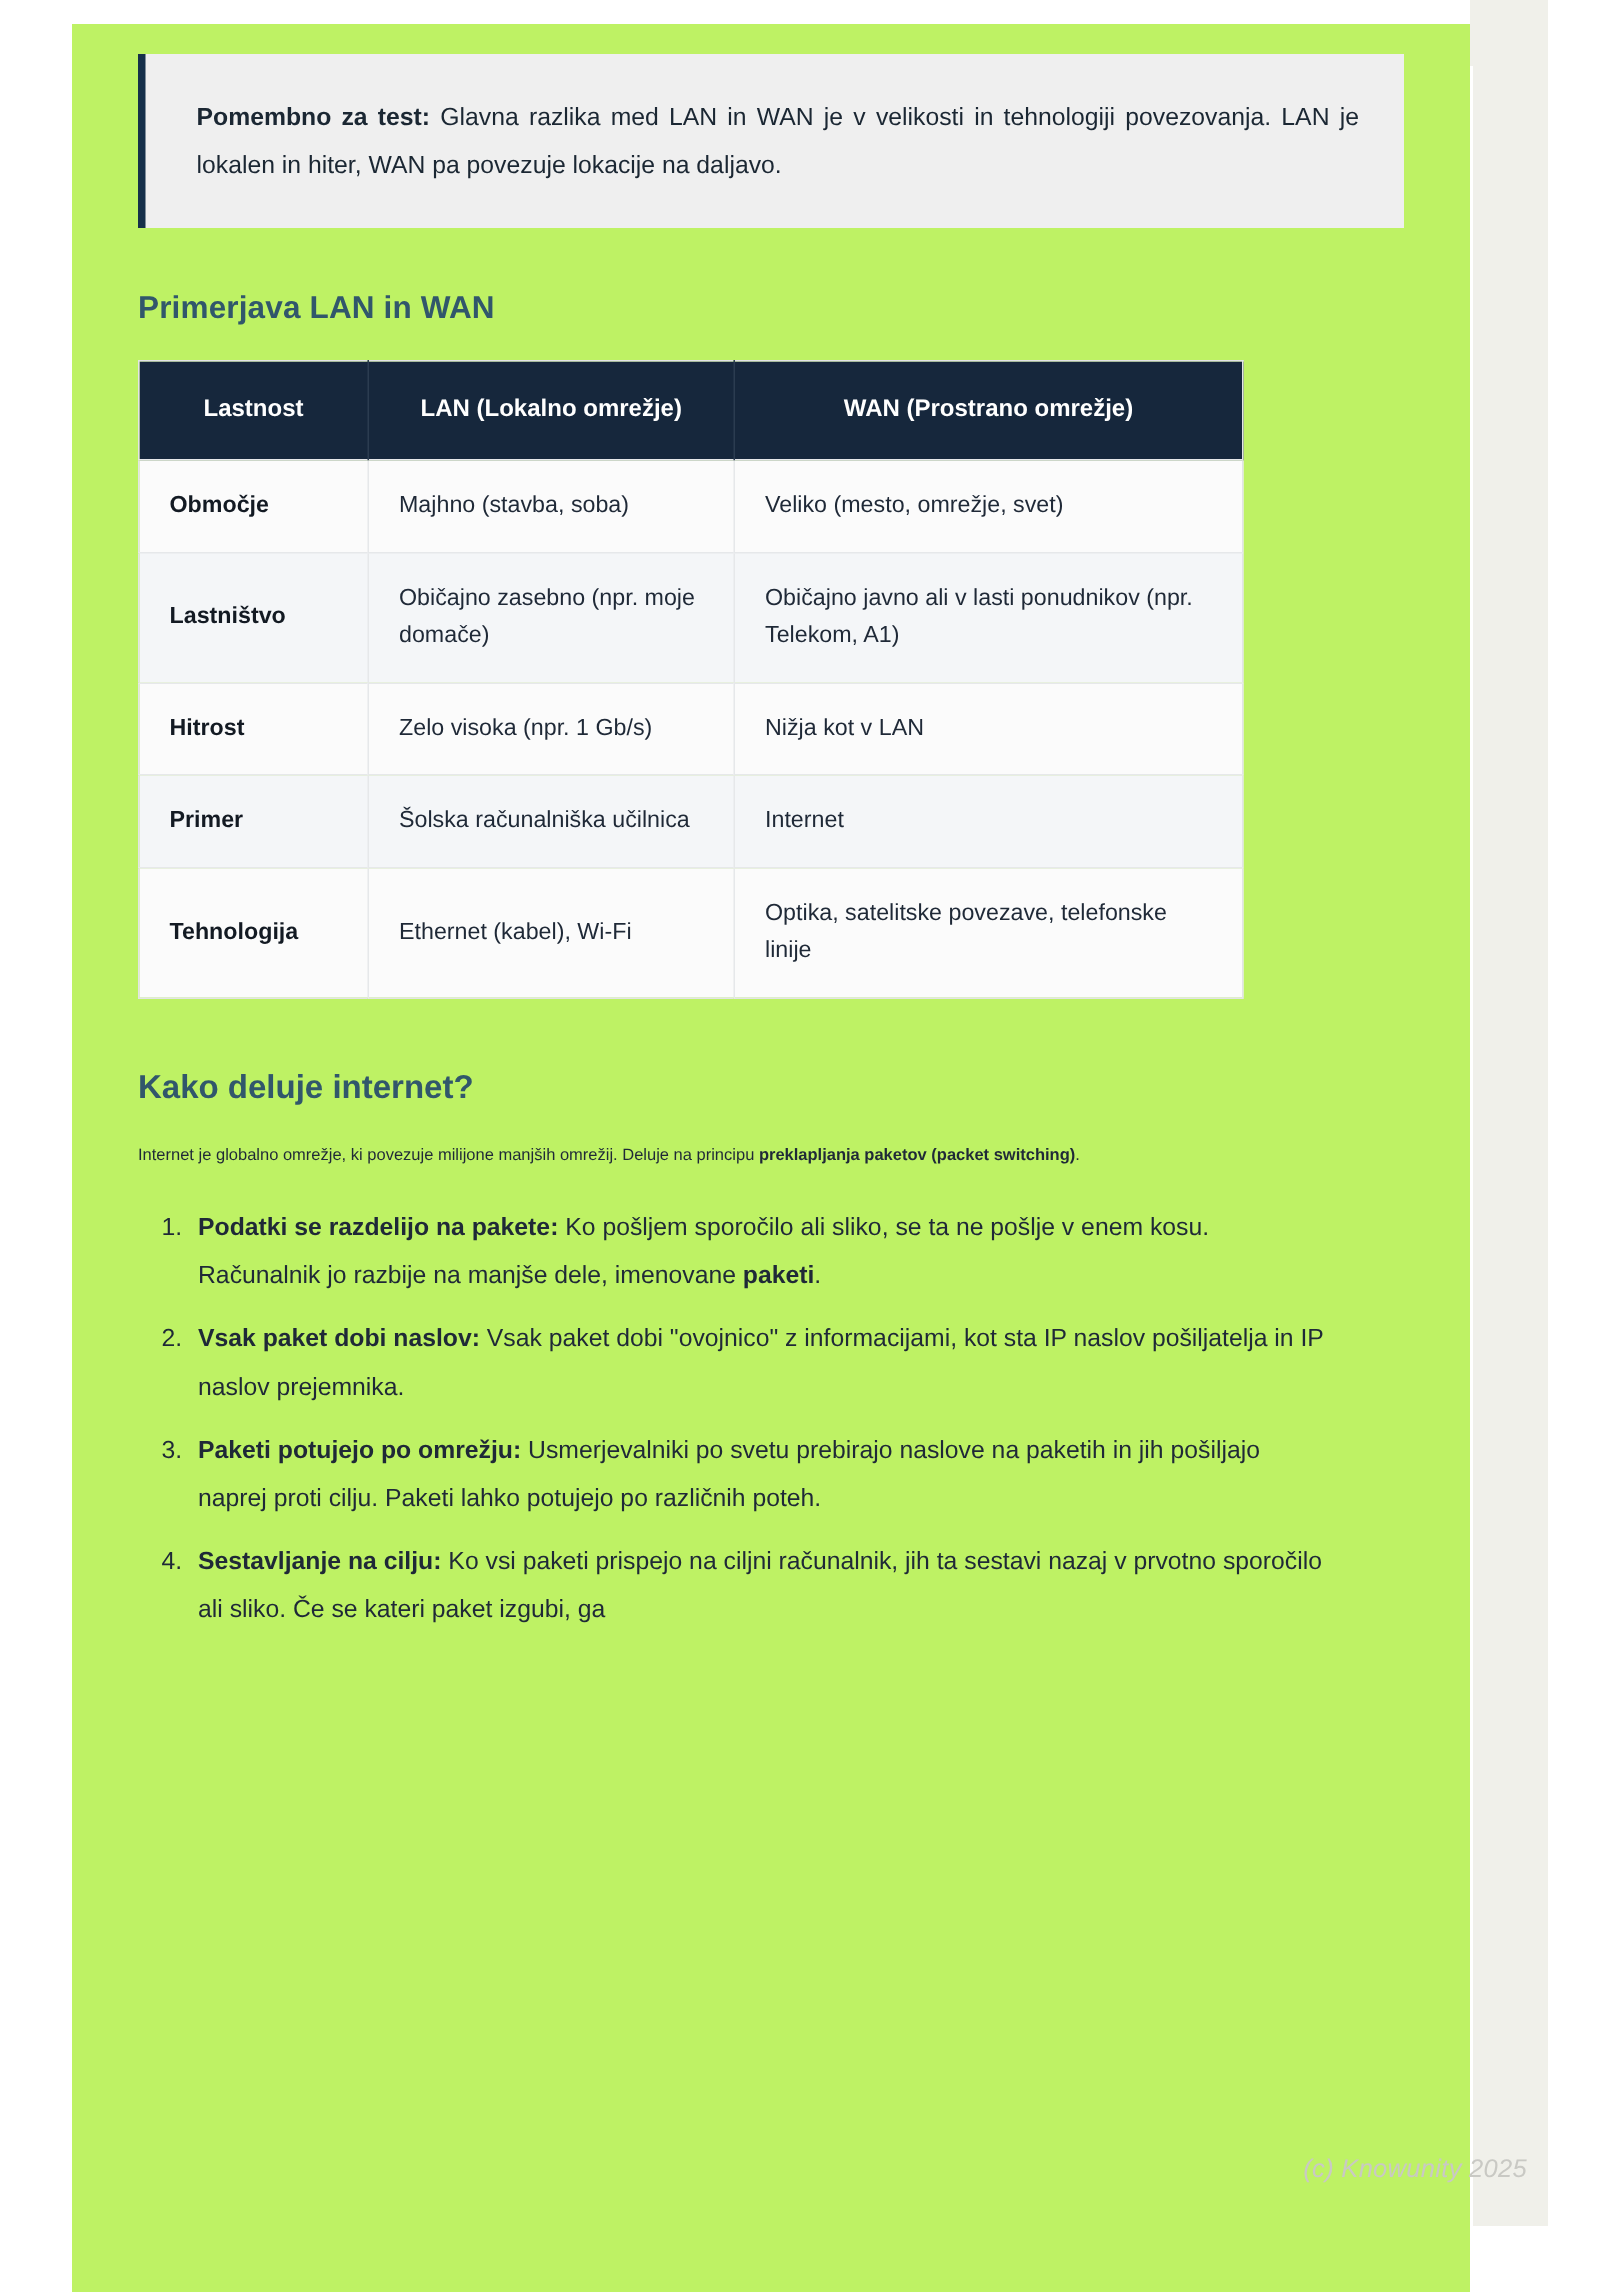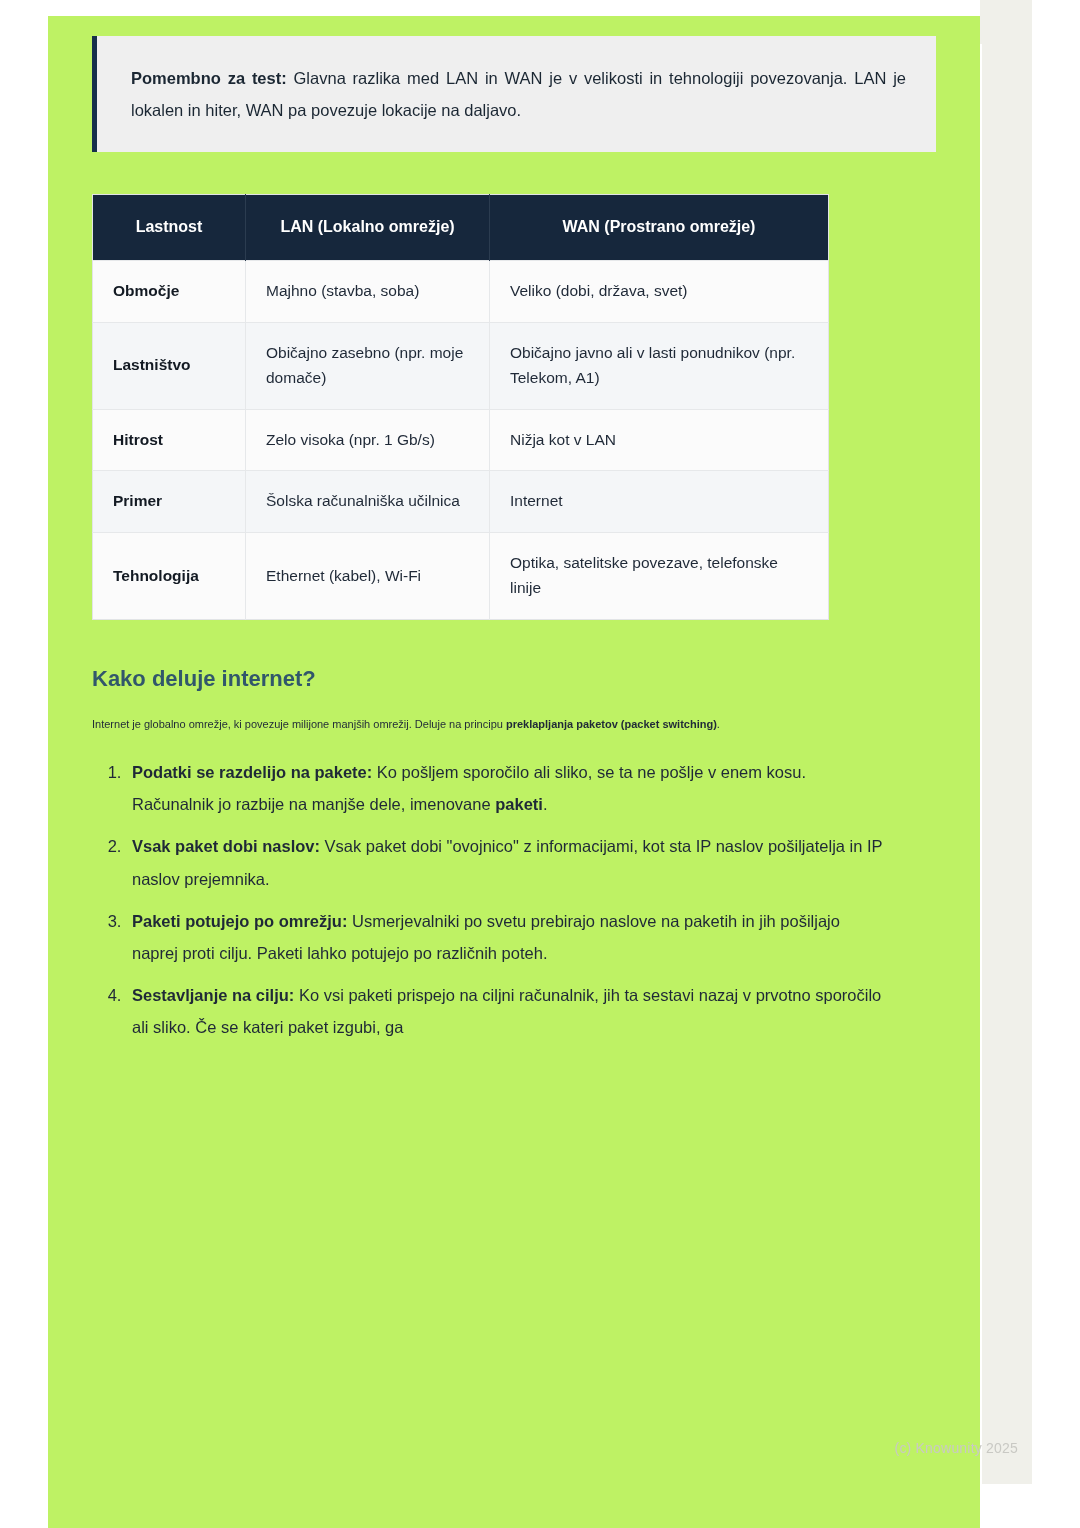--- a/index.html
+++ b/index.html
@@ -138,56 +138,58 @@
     margin-bottom: 10px;
     color: #1f2937;
     padding-left: 6px;
   }
   ol.steps li strong { font-weight: 700; }
 
   .watermark {
     position: absolute;
     right: 62px;
     bottom: 72px;
-    font-size: 14px;
+    font-size: 17px;
     color: #c9c9c4;
     letter-spacing: 0.2px;
+    font-style: italic;
   }
 </style>
 </head>
 <body>
 
 <div class="scroll-gutter"></div>
 <div class="scroll-divider"></div>
 
 <div class="page">
 
   <div class="callout">
     <p><strong>Pomembno za test:</strong><span> Glavna razlika med LAN in WAN je v velikosti in tehnologiji povezovanja. LAN je lokalen in hiter, WAN pa povezuje lokacije na daljavo.</span></p>
   </div>
 
+  <h2 class="section-title">Primerjava LAN in WAN</h2>
 
   <table class="compare">
     <colgroup>
       <col class="c1">
         <col class="c2">
         <col class="c3">
     </colgroup>
     <thead>
       <tr>
         <th>Lastnost</th>
         <th>LAN (Lokalno omrežje)</th>
         <th>WAN (Prostrano omrežje)</th>
       </tr>
     </thead>
     <tbody>
       <tr>
         <td class="rowhead">Območje</td>
         <td>Majhno (stavba, soba)</td>
-        <td>Veliko (dobi, država, svet)</td>
+        <td>Veliko (mesto, omrežje, svet)</td>
       </tr>
       <tr>
         <td class="rowhead">Lastništvo</td>
         <td>Običajno zasebno (npr. moje domače)</td>
         <td>Običajno javno ali v lasti ponudnikov (npr. Telekom, A1)</td>
       </tr>
       <tr>
         <td class="rowhead">Hitrost</td>
         <td>Zelo visoka (npr. 1 Gb/s)</td>
         <td>Nižja kot v LAN</td>

